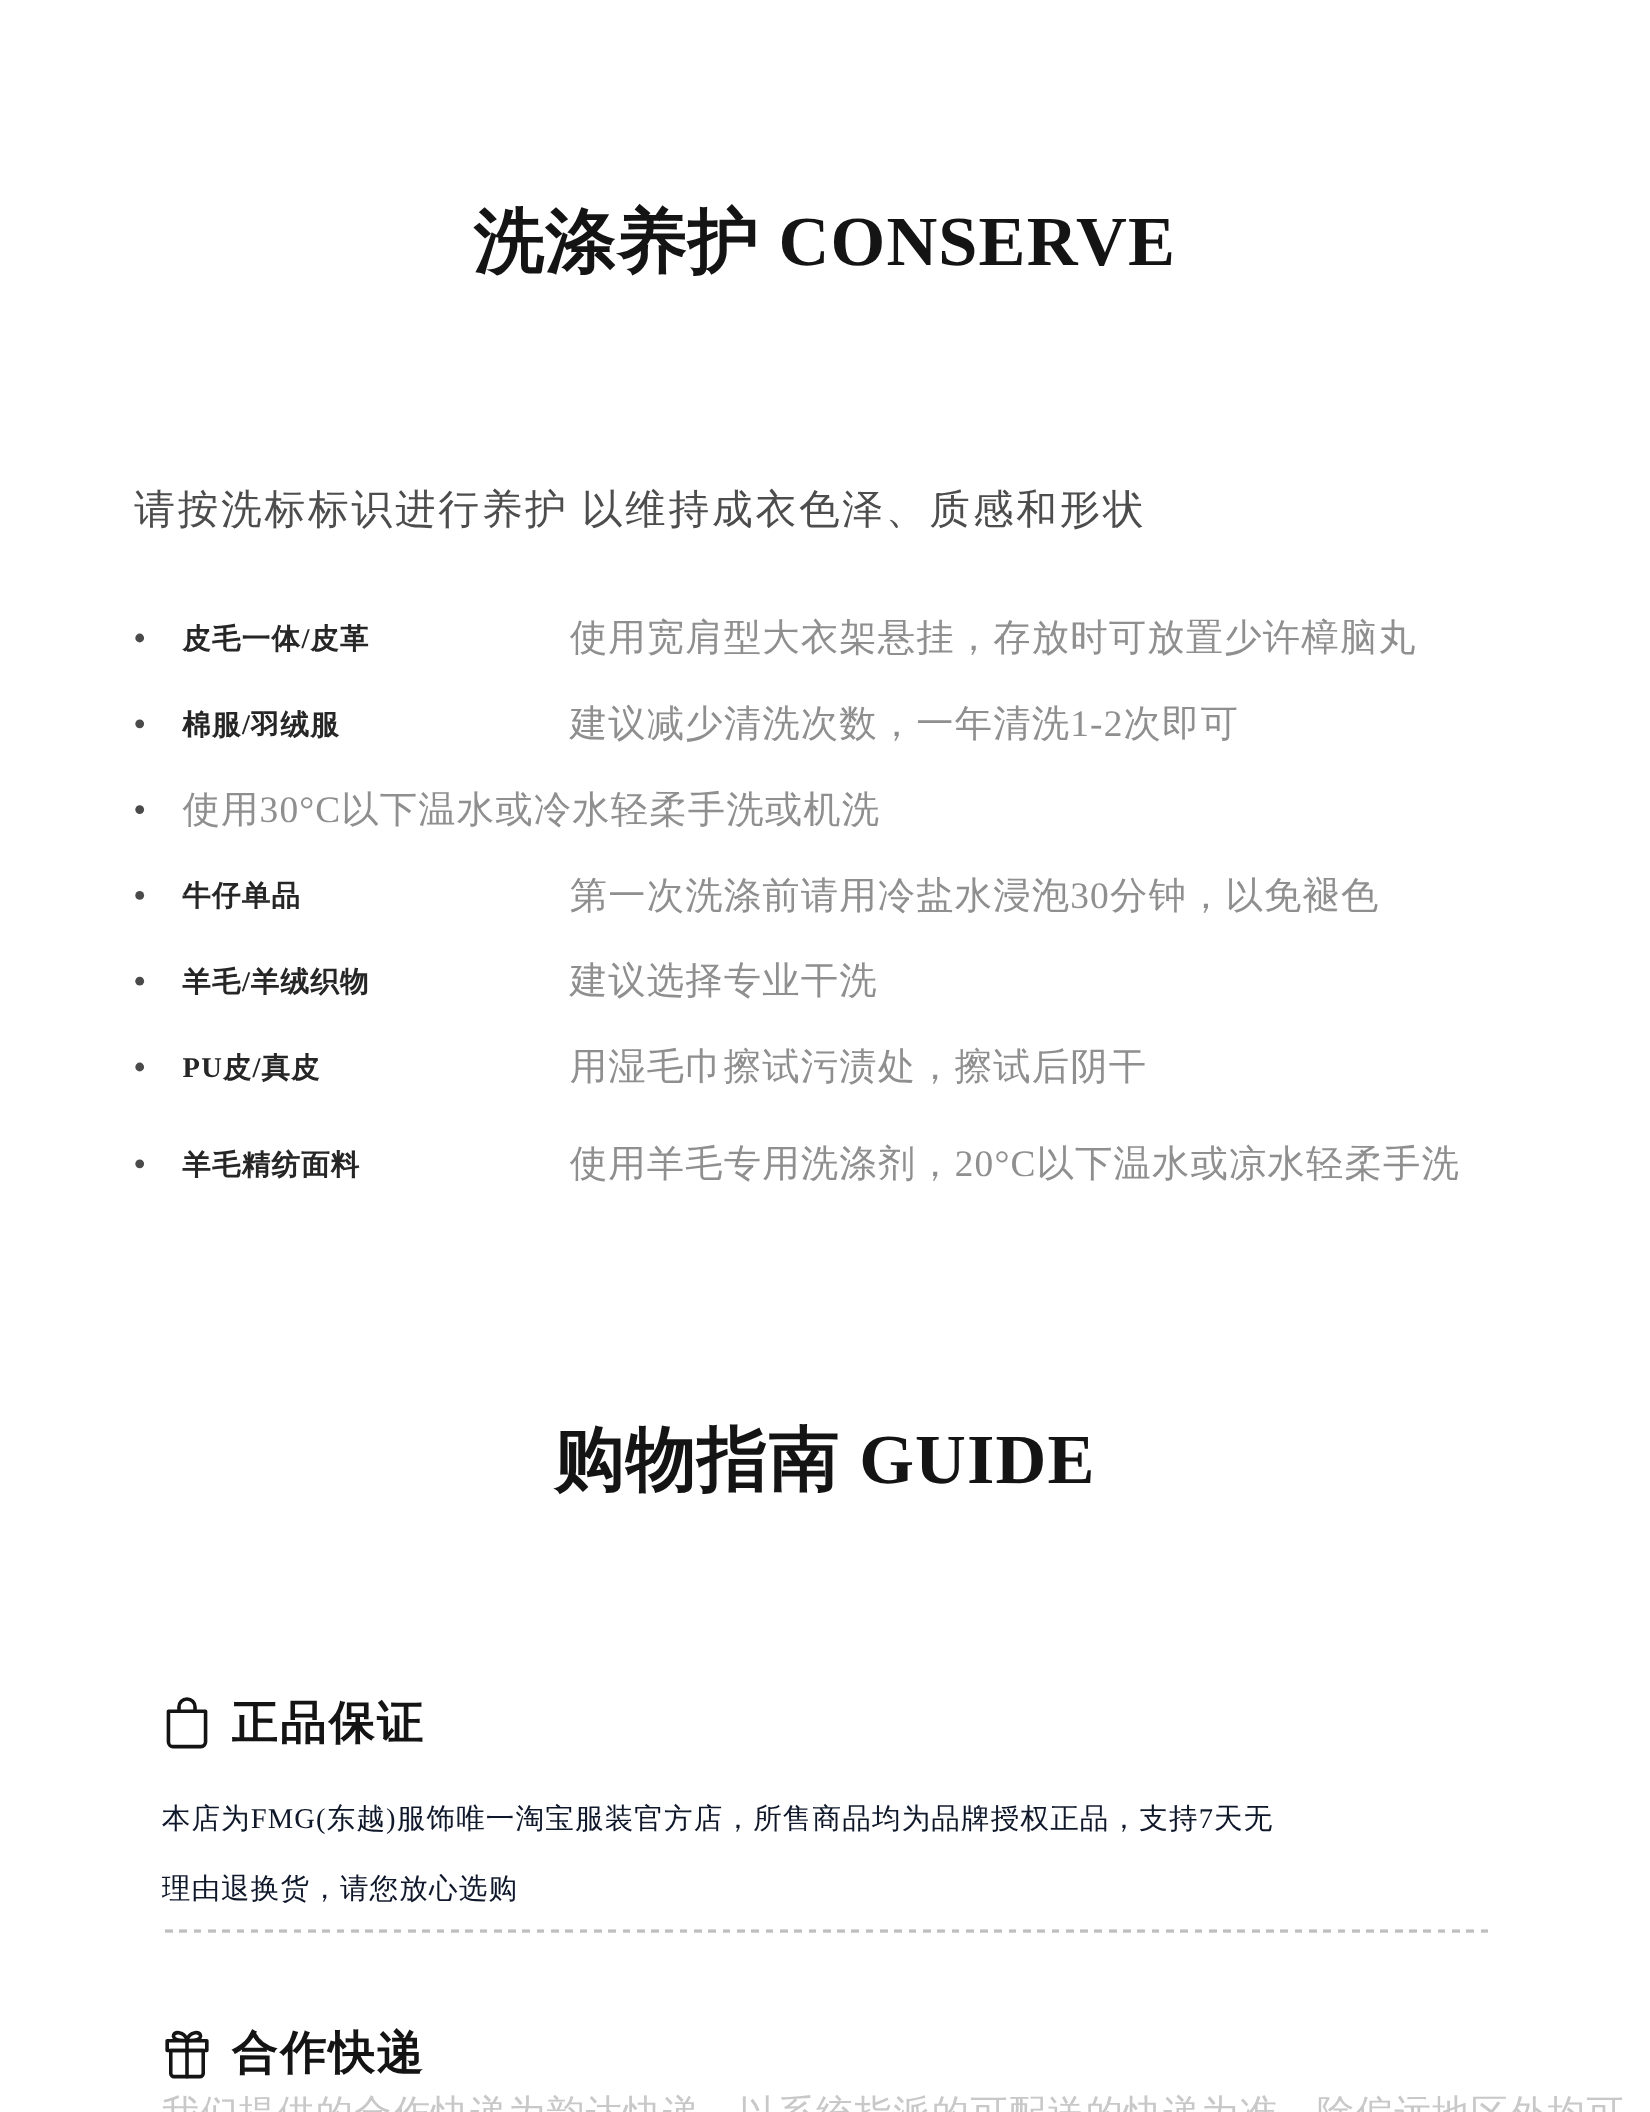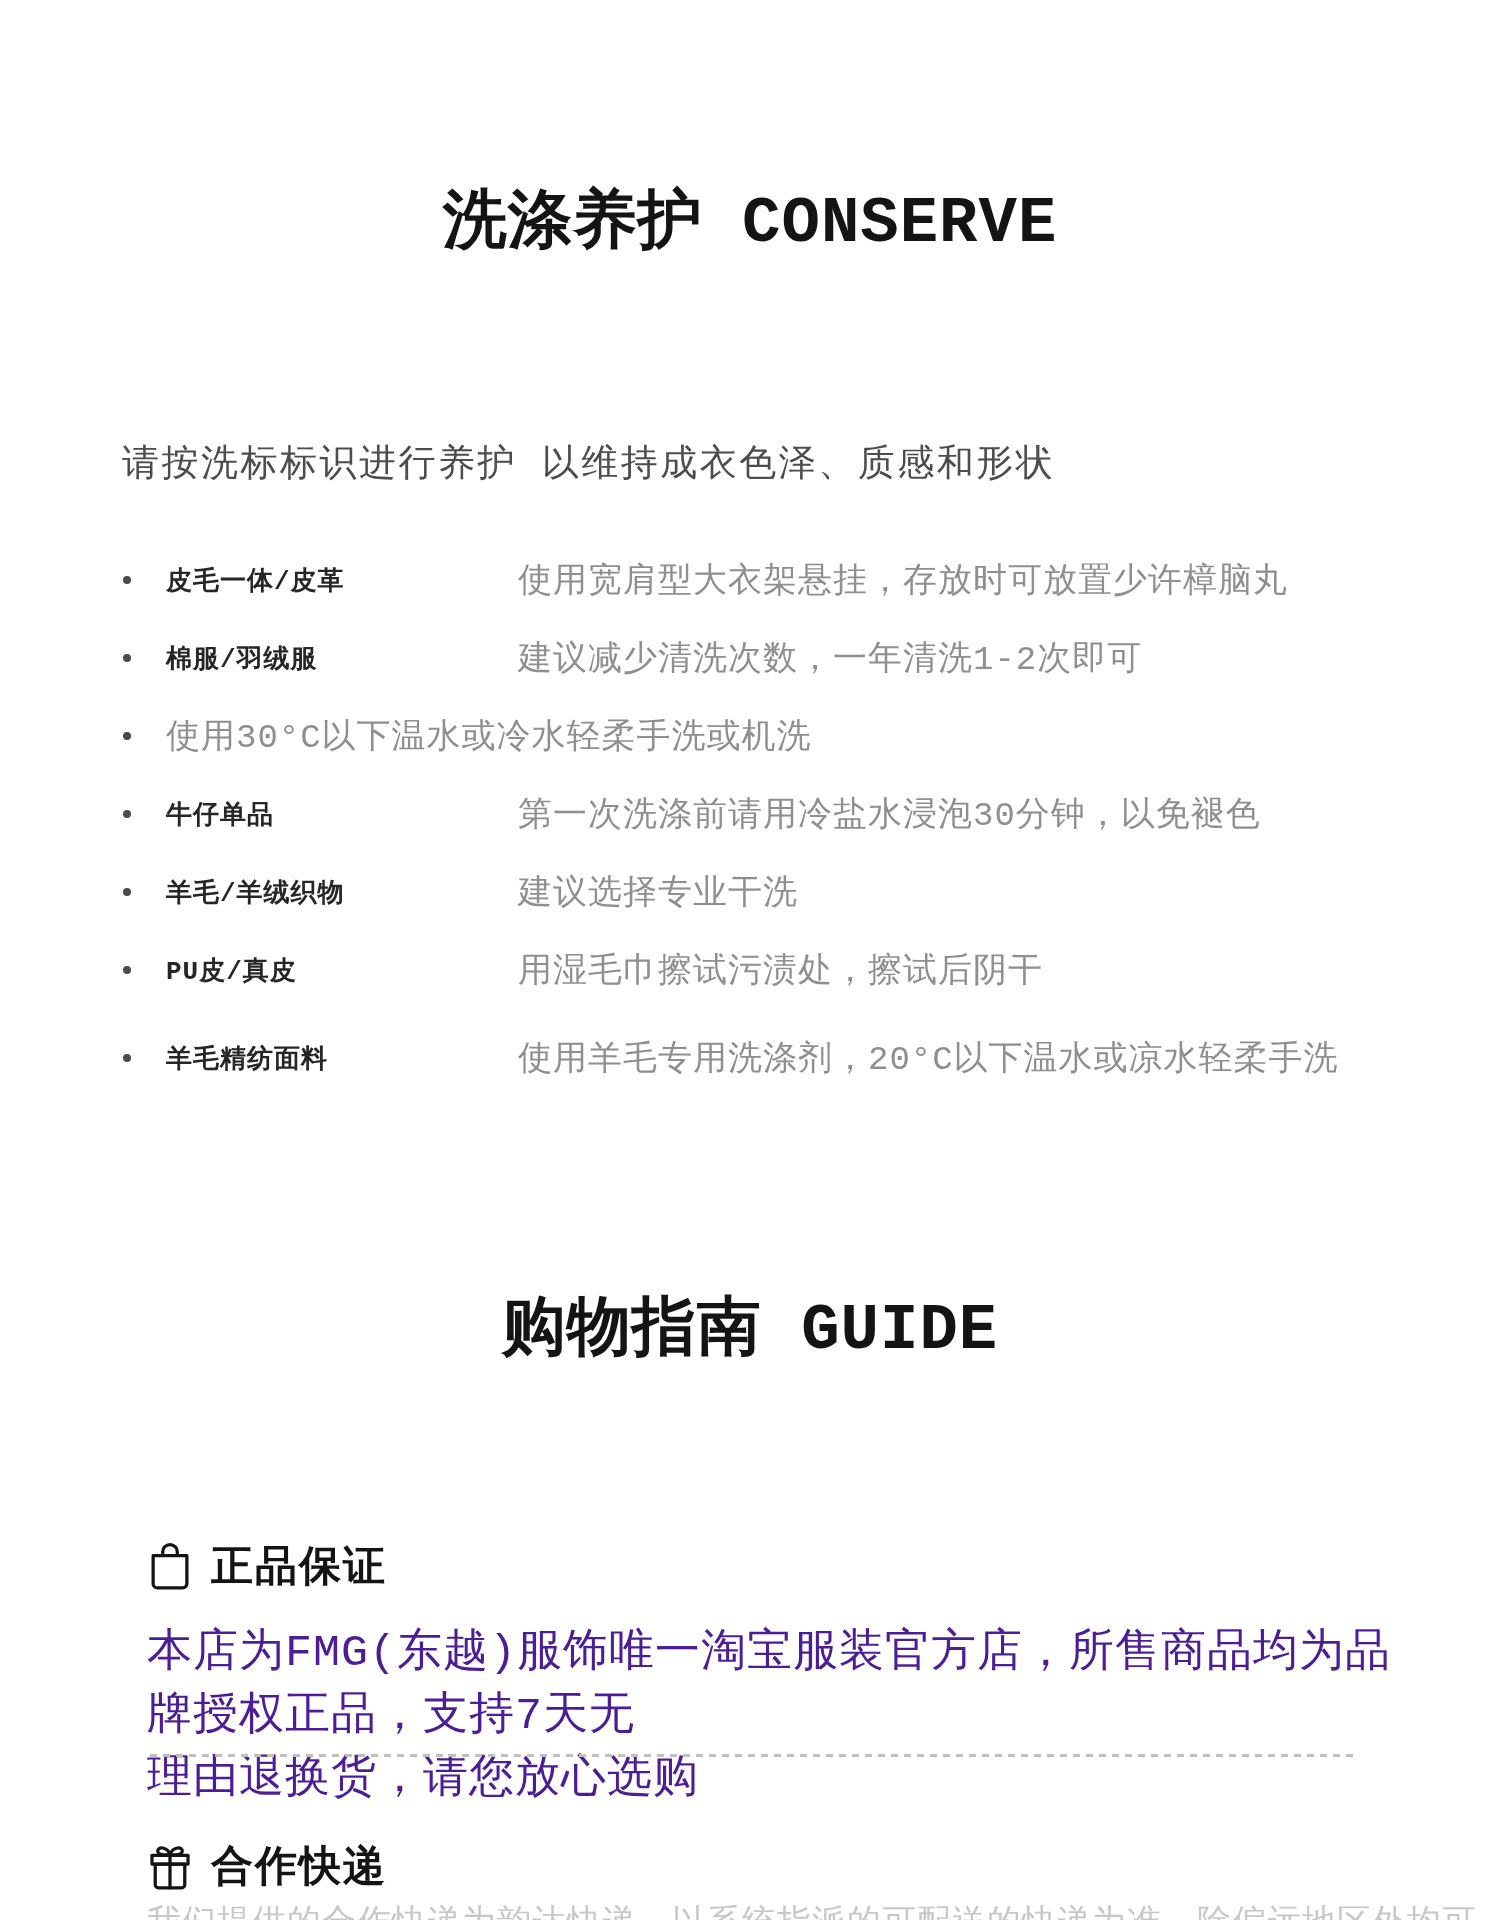--- a/index.html
+++ b/index.html
@@ -1,21 +1,21 @@
 <!DOCTYPE html>
 <html><head>
 <meta charset="utf-8">
 <style>
   html,body{margin:0;padding:0;background:#ffffff;}
   .page{
     position:relative;
     width:1500px;height:1920px;
     background:#ffffff;
     overflow:hidden;
-    font-family:Liberation Mono, monospace;
+    font-family:Liberation Serif, serif;
     color:#161616;
   }
   .big-title{
     position:absolute;left:0;width:100%;
     text-align:center;
     font-size:64px;font-weight:700;color:#141414;
     letter-spacing:1px;white-space:nowrap;
   }
   .care-title{top:176px;}
   .guide-title{top:1283px;}
@@ -54,21 +54,21 @@
     width:46px;height:50px;margin-right:18px;
     color:#141414;flex:0 0 46px;
   }
   .block-icon svg{width:100%;height:100%;display:block;}
   .block-heading{
     font-size:42px;font-weight:700;color:#141414;
     letter-spacing:2px;white-space:nowrap;
   }
   .guide-body{
     position:absolute;top:1622px;left:147px;width:1260px;
-    font-size:45px;line-height:63px;color:#4c1d95;
+    font-size:26px;line-height:63px;color:#0f172a;
     letter-spacing:1px;
   }
   .divider{
     position:absolute;top:1754px;left:150px;width:1205px;height:3px;
     background:repeating-linear-gradient(90deg,#bfbfbf 0 7px,transparent 7px 13px);
   }
   .cutoff-line{
     position:absolute;top:1899px;left:147px;width:1330px;
     font-size:34px;color:#c8c8c8;letter-spacing:1px;
     white-space:nowrap;overflow:hidden;

